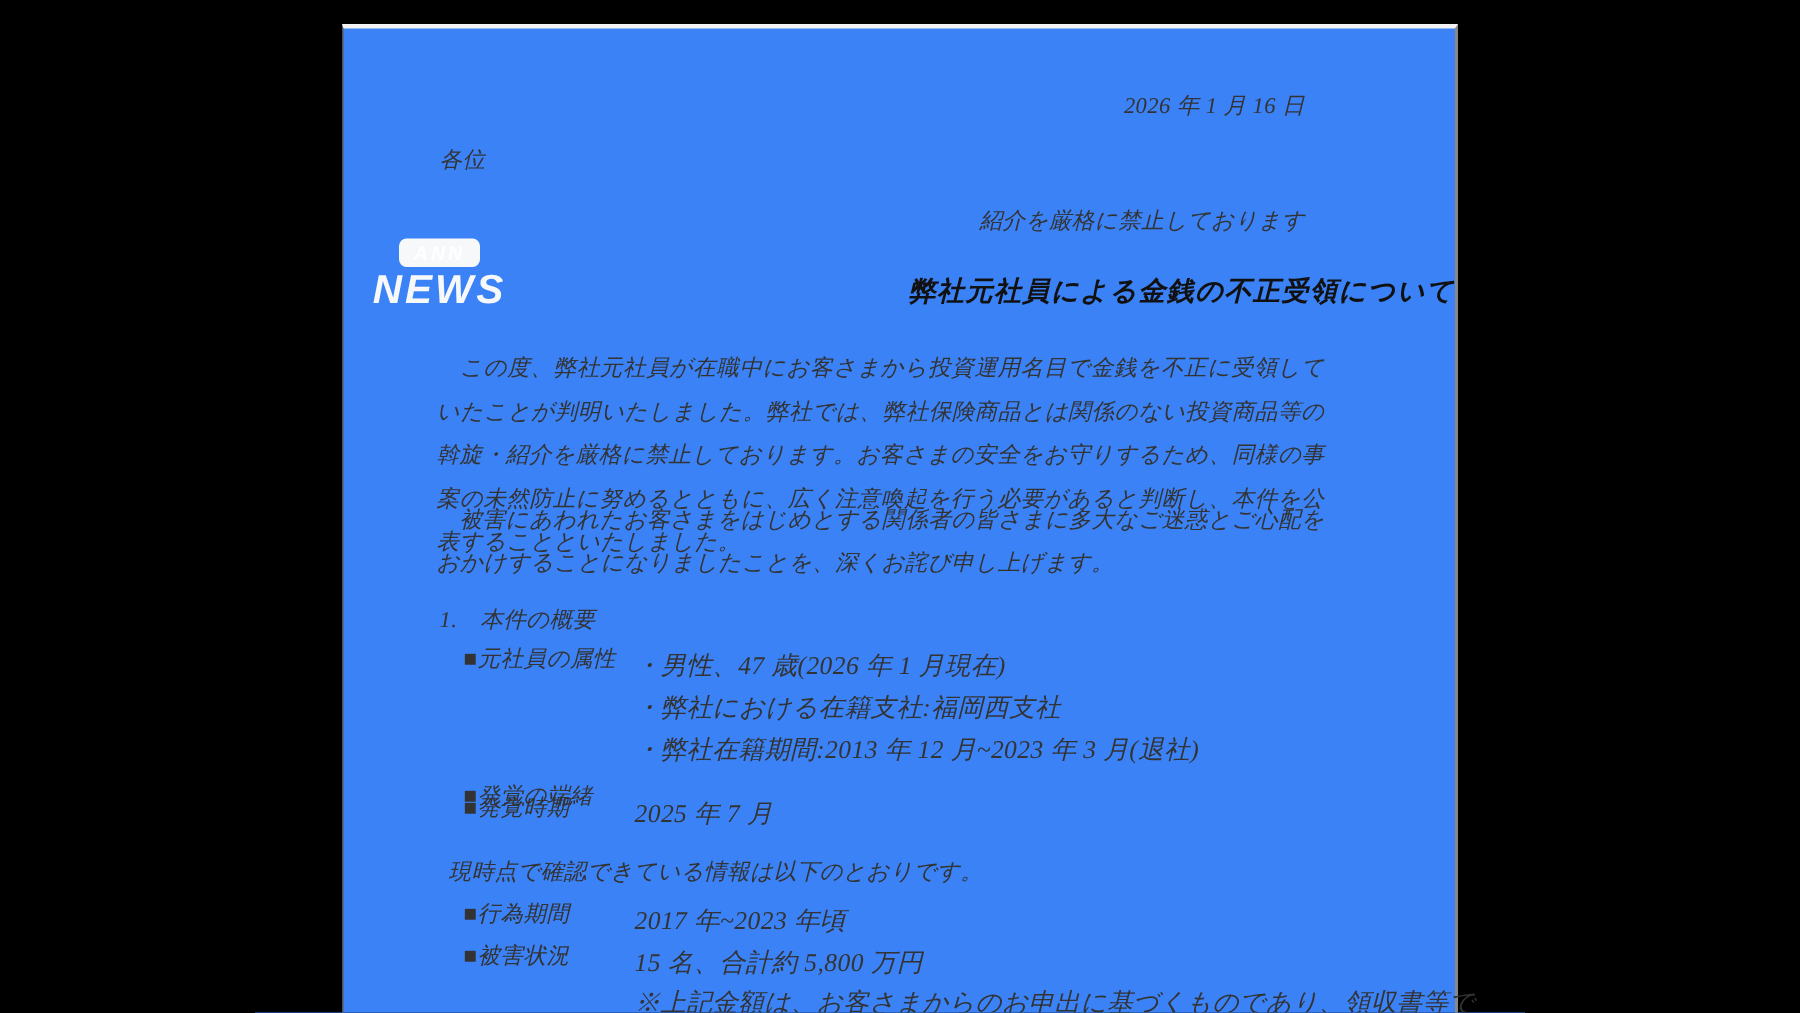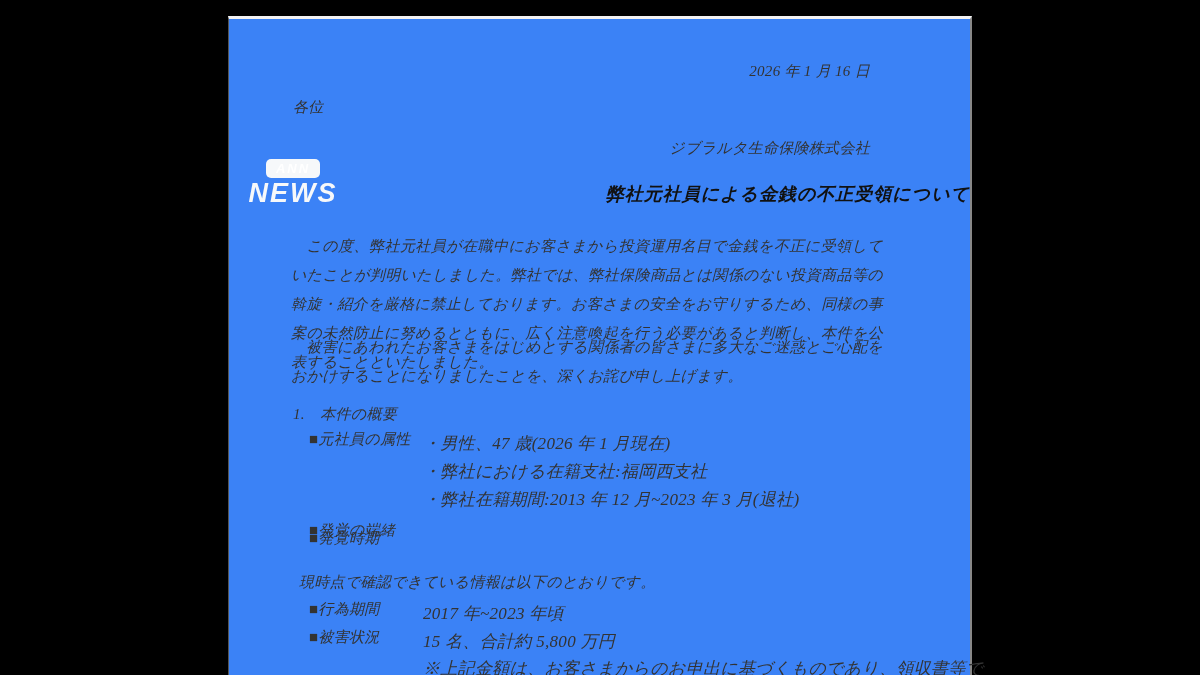--- a/index.html
+++ b/index.html
@@ -96,21 +96,21 @@
 
   <div class="abs watermark" style="left:6px; top:140px; width:116px;">
     <span class="wm-pill">ANN</span>
     <div class="wm-text">NEWS</div>
   </div>
 
   <div class="abs doc-text right-align" style="right:100px; top:42px;">2026 年 1 月 16 日</div>
 
   <div class="abs doc-text" style="left:64px; top:78px;">各位</div>
 
-  <div class="abs doc-text right-align" style="right:100px; top:119px;">ジブラルタ生命保険株式会社</div>
+  <div class="abs doc-text right-align" style="right:100px; top:119px;">紹介を厳格に禁止しております</div>
 
   <div class="abs doc-title" style="left:0; top:163px;">弊社元社員による金銭の不正受領について</div>
 
   <div class="abs para" style="left:62px; top:314px; width:592px;">　被害にあわれたお客さまをはじめとする関係者の皆さまに多大なご迷惑とご心配をおかけすることになりましたことを、深くお詫び申し上げます。</div>
 
   <div class="abs para" style="left:62px; top:213px; width:592px;">　この度、弊社元社員が在職中にお客さまから投資運用名目で金銭を不正に受領していたことが判明いたしました。弊社では、弊社保険商品とは関係のない投資商品等の斡旋・紹介を厳格に禁止しております。お客さまの安全をお守りするため、同様の事案の未然防止に努めるとともに、広く注意喚起を行う必要があると判断し、本件を公表することといたしました。</div>
 
   <div class="abs doc-text" style="left:64px; top:385px;text-align:right;">1.　本件の概要</div>
 
   <div class="abs def-row" style="left:80px; top:411px; width:600px;">
@@ -121,20 +121,23 @@
       <div class="val-line">・弊社在籍期間:2013 年 12 月~2023 年 3 月(退社)</div>
     </div>
   </div>
 
   <div class="abs def-row" style="left:80px; top:482px; width:600px;margin-top:20px;">
     <div class="def-label">■発覚の端緒</div>
   </div>
 
   <div class="abs def-row" style="left:80px; top:510px; width:600px;">
     <div class="def-label">■発覚時期</div>
+    <div class="def-values">
+      <div class="val-line">2025 年 7 月</div>
+    </div>
   </div>
 
   <div class="abs doc-text" style="left:70px; top:553px;">現時点で確認できている情報は以下のとおりです。</div>
 
   <div class="abs def-row" style="left:80px; top:581px; width:600px;">
     <div class="def-label">■行為期間</div>
     <div class="def-values">
       <div class="val-line">2017 年~2023 年頃</div>
     </div>
   </div>

